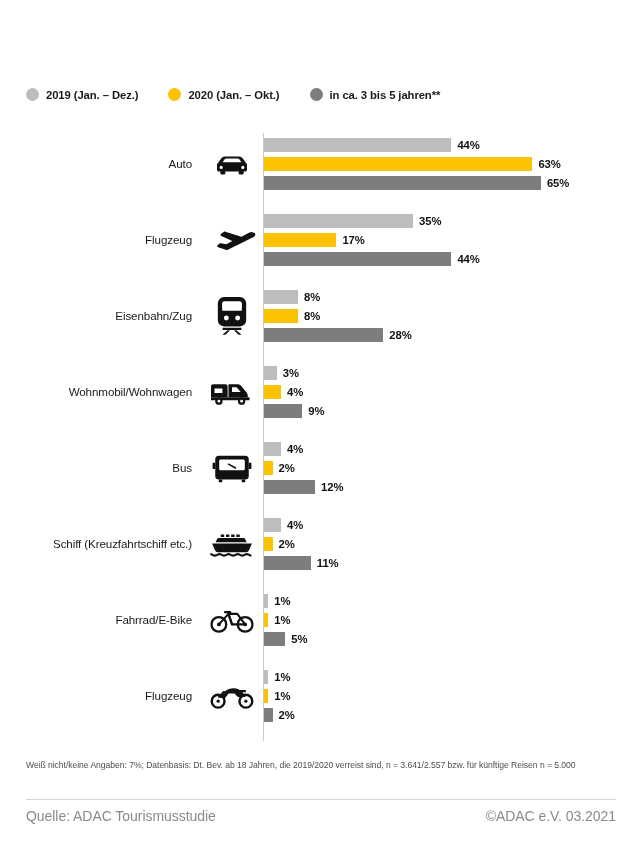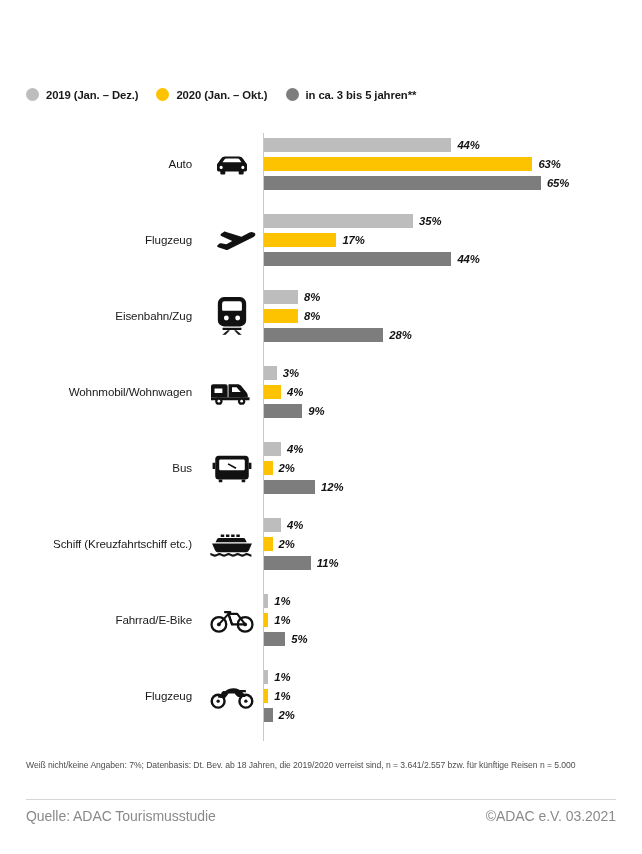--- a/index.html
+++ b/index.html
@@ -40,21 +40,21 @@
     white-space: nowrap;
   }
 
   
   .legend {
     position: absolute;
     left: 26px;
     top: 88px;
     display: flex;
     align-items: center;
-    gap: 4px;
+    gap: 16px;
   }
   .legend-item {
     display: flex;
     align-items: center;
     margin-right: 14px;
   }
   .legend-dot {
     width: 13px;
     height: 13px;
     border-radius: 50%;
@@ -119,21 +119,20 @@
     justify-content: center;
   }
   .group-icon svg { display: block; }
 
   .bars {
     position: absolute;
     left: 264px;
     top: 8px;
     right: 12px;
     height: 52px;
-    font-style: italic;
   }
   .bar-row {
     position: absolute;
     left: 0;
     height: 14px;
     display: flex;
     align-items: center;
   }
   .bar-row:nth-child(1) { top: 0px; }
   .bar-row:nth-child(2) { top: 19px; }

